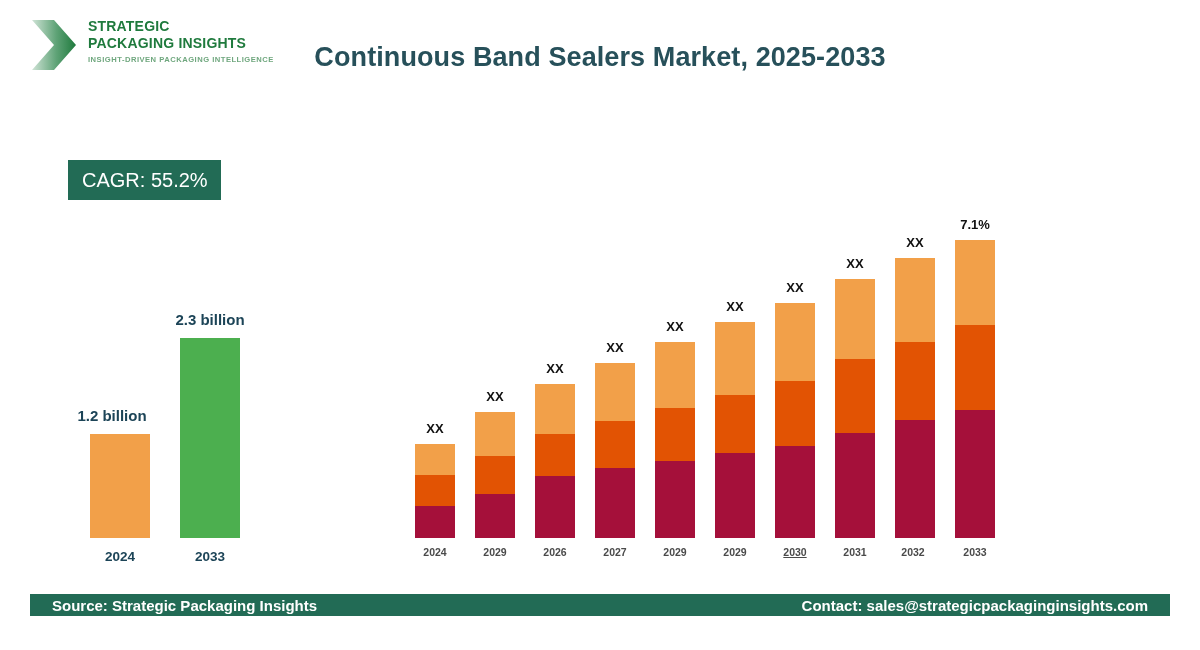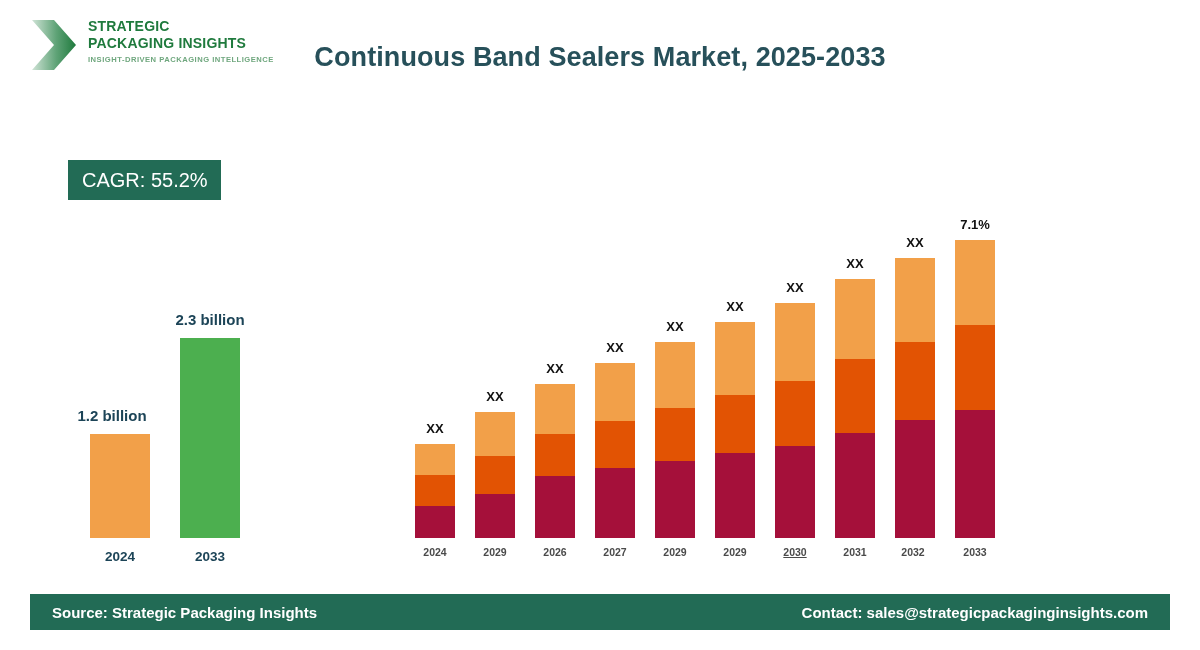--- a/index.html
+++ b/index.html
@@ -157,21 +157,21 @@
     font-weight: bold;
     color: #4A4A4A;
   }
 
   
   .footer {
     position: absolute;
     left: 30px;
     top: 594px;
     width: 1140px;
-    height: 36px;
+    height: 22px;
     background: #226B55;
     color: #ffffff;
     display: flex;
     align-items: center;
     justify-content: space-between;
     padding: 0 22px;
     box-sizing: border-box;
     font-size: 15px;
     font-weight: bold;
   }

